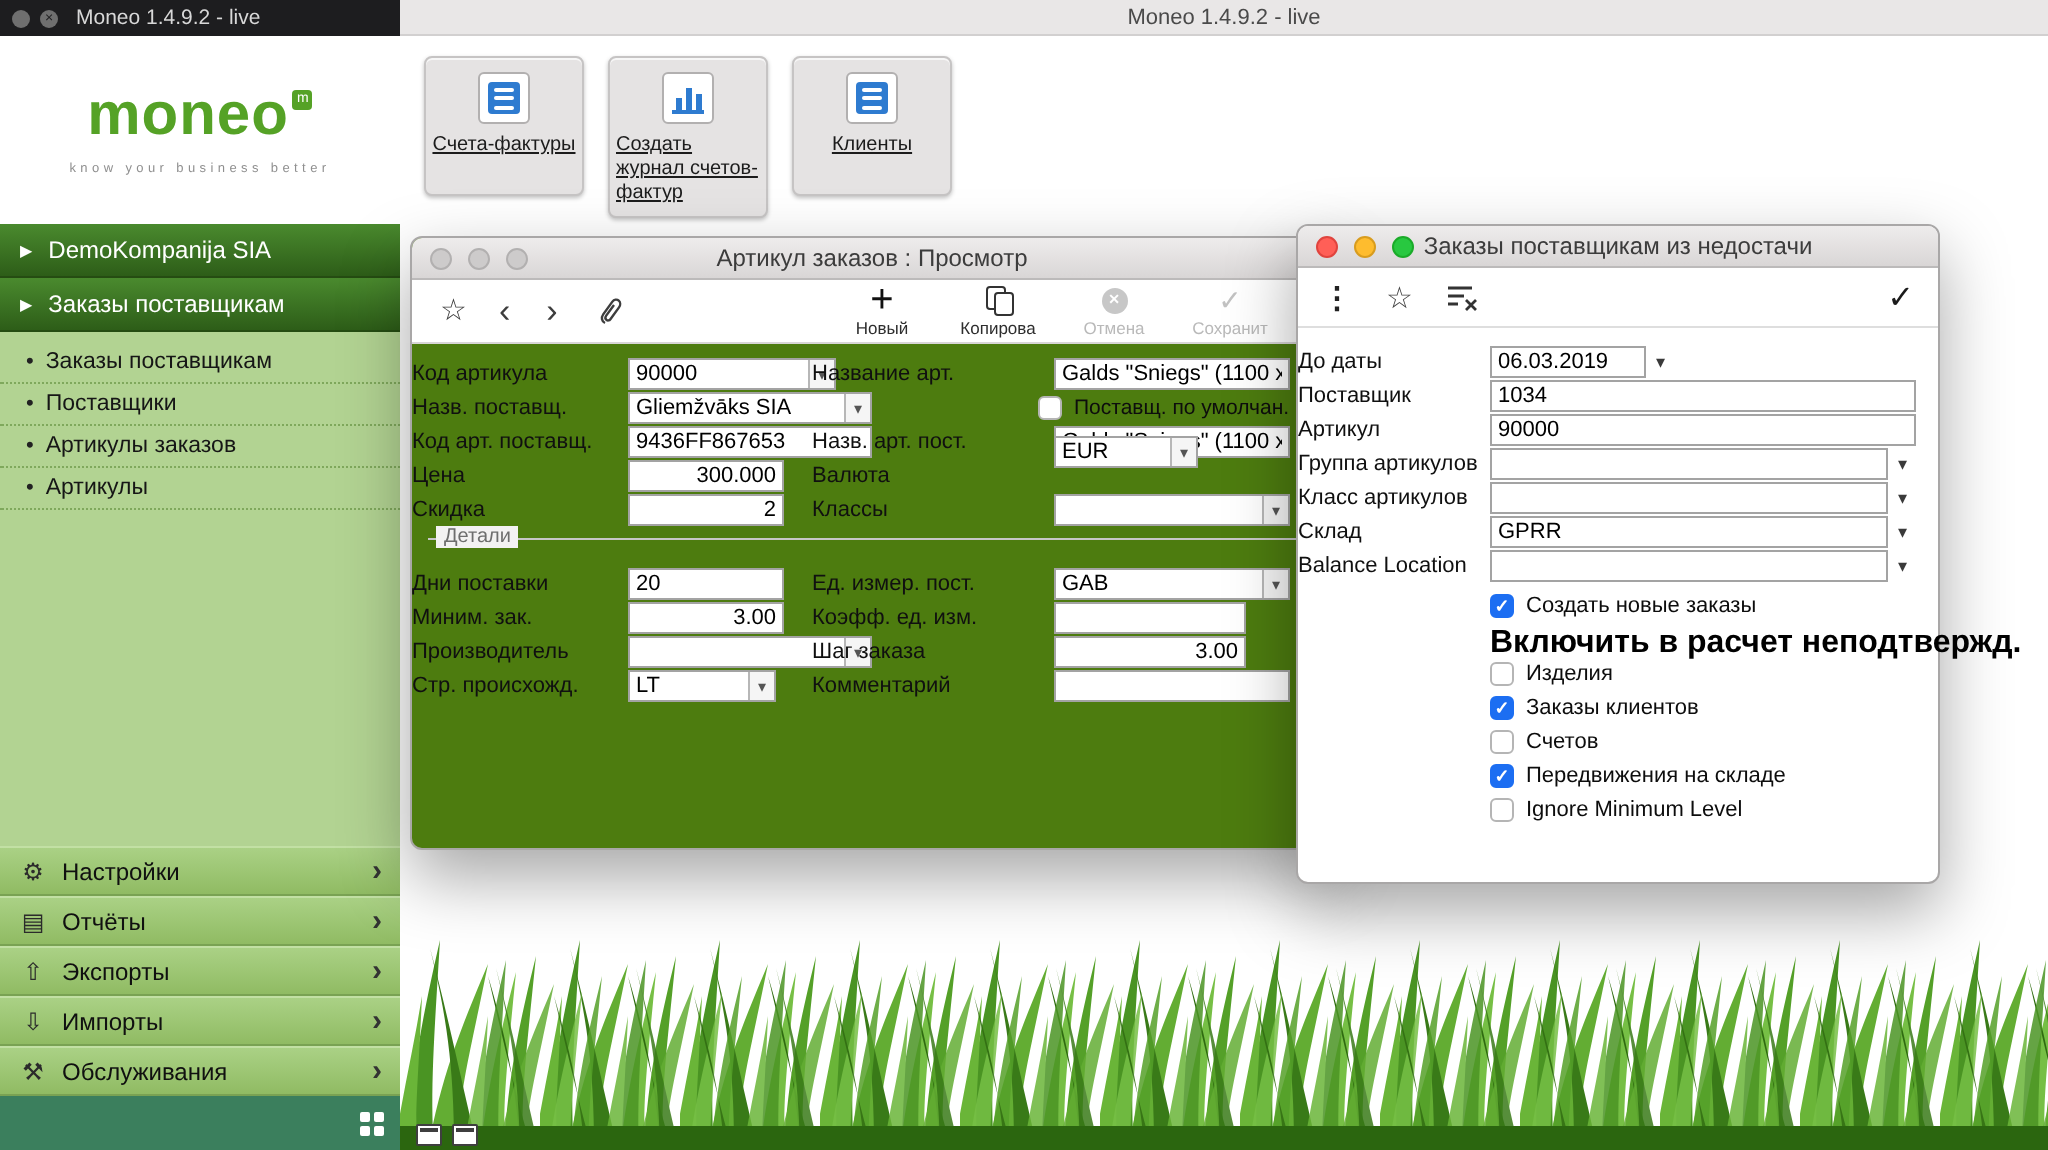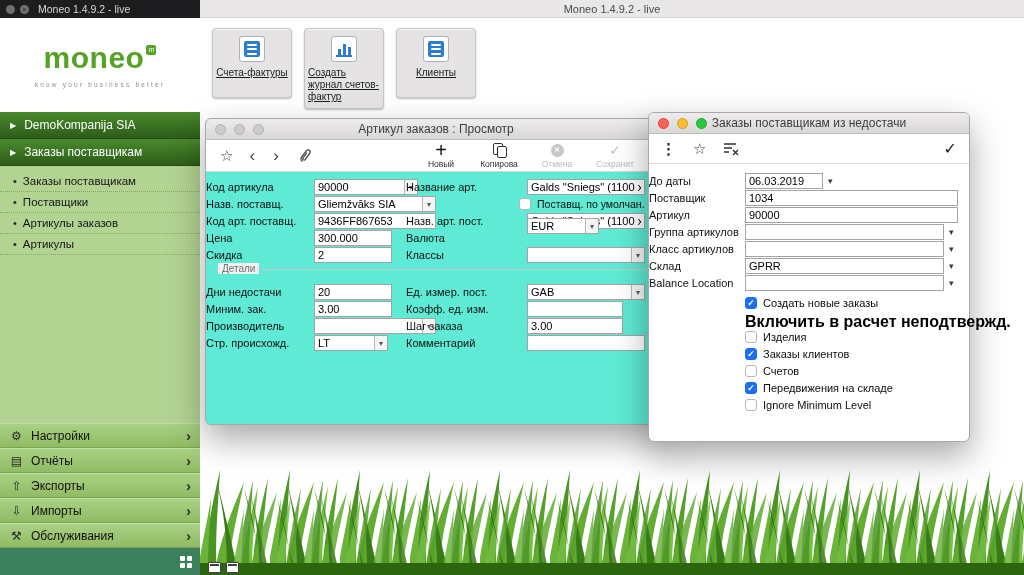--- a/index.html
+++ b/index.html
@@ -74,21 +74,21 @@
   .win-title{position:absolute;left:0;right:0;text-align:center;font-size:12px;color:#3c3c3c;
     white-space:nowrap;overflow:hidden}
   .win-lights{display:flex;gap:8px;margin-left:9px;z-index:1}
   .light{width:11px;height:11px;border-radius:50%;cursor:pointer}
   .light.gray{background:#cdcbcb;border:1px solid #b2b0b0}
   .light.red{background:#ff5f57;border:1px solid #e0443e}
   .light.yellow{background:#febc2e;border:1px solid #d89c1e}
   .light.green{background:#28c840;border:1px solid #1aab29}
 
   
-  .article-window{left:205px;top:118px;width:462px;height:307px;background:#5eead4;z-index:10}
+  .article-window{left:205px;top:118px;width:462px;height:307px;background:#4d7c0f;z-index:10}
   .aw-toolbar{height:32px;background:#fff;border-bottom:1px solid #d8d6d6;display:flex;
     align-items:center;padding:0 10px}
   .tb-icon{color:#3d3d3d;cursor:pointer;line-height:1}
   .aw-star{font-size:15px;margin:0 7px 0 4px}
   .aw-nav{font-size:17px;margin:0 9px}
   .aw-clip{margin:0 10px;display:inline-flex}
   .aw-actions{margin-left:auto;display:flex;gap:12px;padding-right:18px}
   .action{display:flex;flex-direction:column;align-items:center;width:46px;cursor:pointer}
   .a-icon{height:15px;display:flex;align-items:center;justify-content:center}
   .a-label{font-size:8.5px;color:#2e2e2e;margin-top:1px;white-space:nowrap}
@@ -100,21 +100,21 @@
   .copy-icon::before{left:0;top:0}
   .copy-icon::after{left:4px;top:3px}
   .cancel-icon{width:13px;height:13px;border-radius:50%;background:#c7c7c7;display:inline-flex;
     align-items:center;justify-content:center}
   .cancel-icon::after{content:"✕";color:#fff;font-size:7px;font-weight:bold}
   .check-icon-gray{font-size:14px;color:#c2c2c2}
   .aw-form{position:relative;height:253px;font-size:11px}
   .f-label{position:absolute;text-align:left;color:#101010;white-space:nowrap;line-height:13px}
   .f-input{position:absolute;height:16px;border:1px solid #a3a3a3;background:#fff;font-size:11px;
     font-family:"Liberation Sans",sans-serif;padding:0 3px;border-radius:0}
-  .f-input.num{}
+  .f-input.num{text-align:right}
   .combo{position:absolute;display:flex;height:16px;border:1px solid #a3a3a3;background:#fff}
   .combo input{border:0;flex:1;min-width:0;font-size:11px;font-family:"Liberation Sans",sans-serif;
     padding:0 3px;background:transparent;outline:none}
   .combo .arrow{width:13px;border-left:1px solid #b7b7b7;background:#f5f5f5;display:flex;
     align-items:center;justify-content:center;font-size:8px;color:#555;cursor:pointer}
   .aw-divider{position:absolute;left:8px;right:8px;top:97px;border-top:1px solid #c7c7c7}
   .aw-divider .d-label{position:absolute;left:4px;top:-7px;background:#f3f2f2;padding:0 4px;
     font-size:10px;color:#6e6e6e}
   .cb-row{position:absolute;display:flex;align-items:center;height:14px;cursor:pointer}
   .cb{width:12px;height:12px;border-radius:3px;border:1px solid #b5b5b5;background:#fff;
@@ -324,21 +324,21 @@
       </div>
     </div>
 
     <div class="aw-form">
 
       <span class="f-label" style="left:0;width:103px;top:9px">Код артикула</span>
       <span class="f-label" style="left:0;width:103px;top:26px">Назв. поставщ.</span>
       <span class="f-label" style="left:0;width:103px;top:43px">Код арт. поставщ.</span>
       <span class="f-label" style="left:0;width:103px;top:60px">Цена</span>
       <span class="f-label" style="left:0;width:103px;top:77px">Скидка</span>
-      <span class="f-label" style="left:0;width:103px;top:114px">Дни недостачи</span>
+      <span class="f-label" style="left:0;width:103px;top:114px">Дни поставки</span>
       <span class="f-label" style="left:0;width:103px;top:131px">Миним. зак.</span>
       <span class="f-label" style="left:0;width:103px;top:148px">Производитель</span>
       <span class="f-label" style="left:0;width:103px;top:165px">Стр. происхожд.</span>
 
       <span class="combo" style="left:108px;top:7px;width:104px">
         <input value="90000" style="">
         <span class="arrow">▾</span>
       </span>
       <span class="combo" style="left:108px;top:24px;width:122px">
         <input value="Gliemžvāks SIA" style="">

